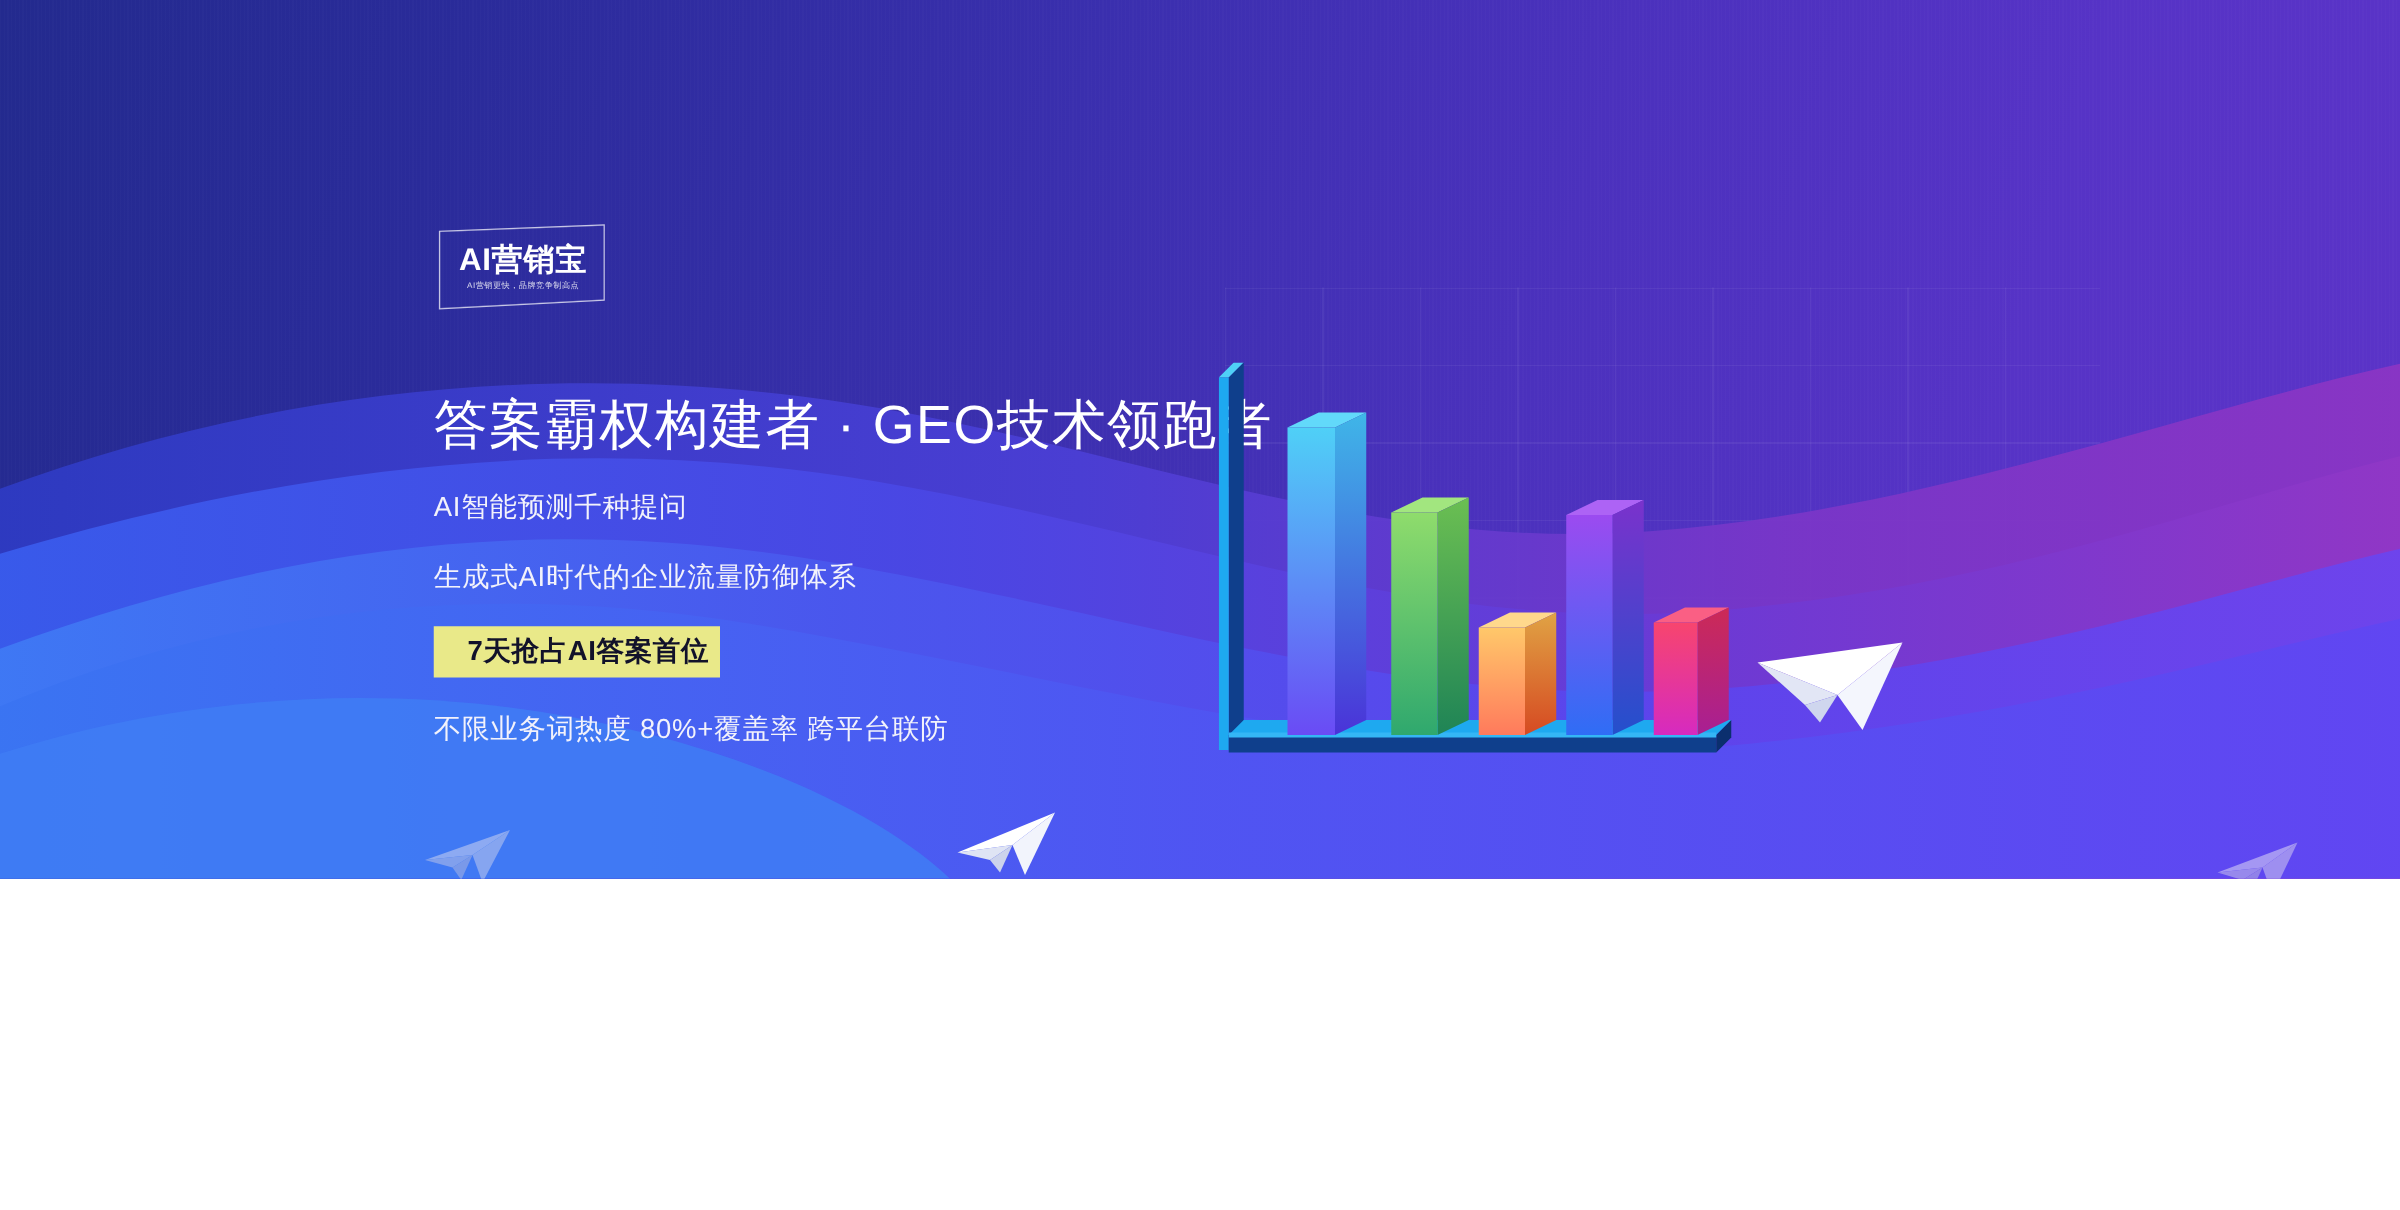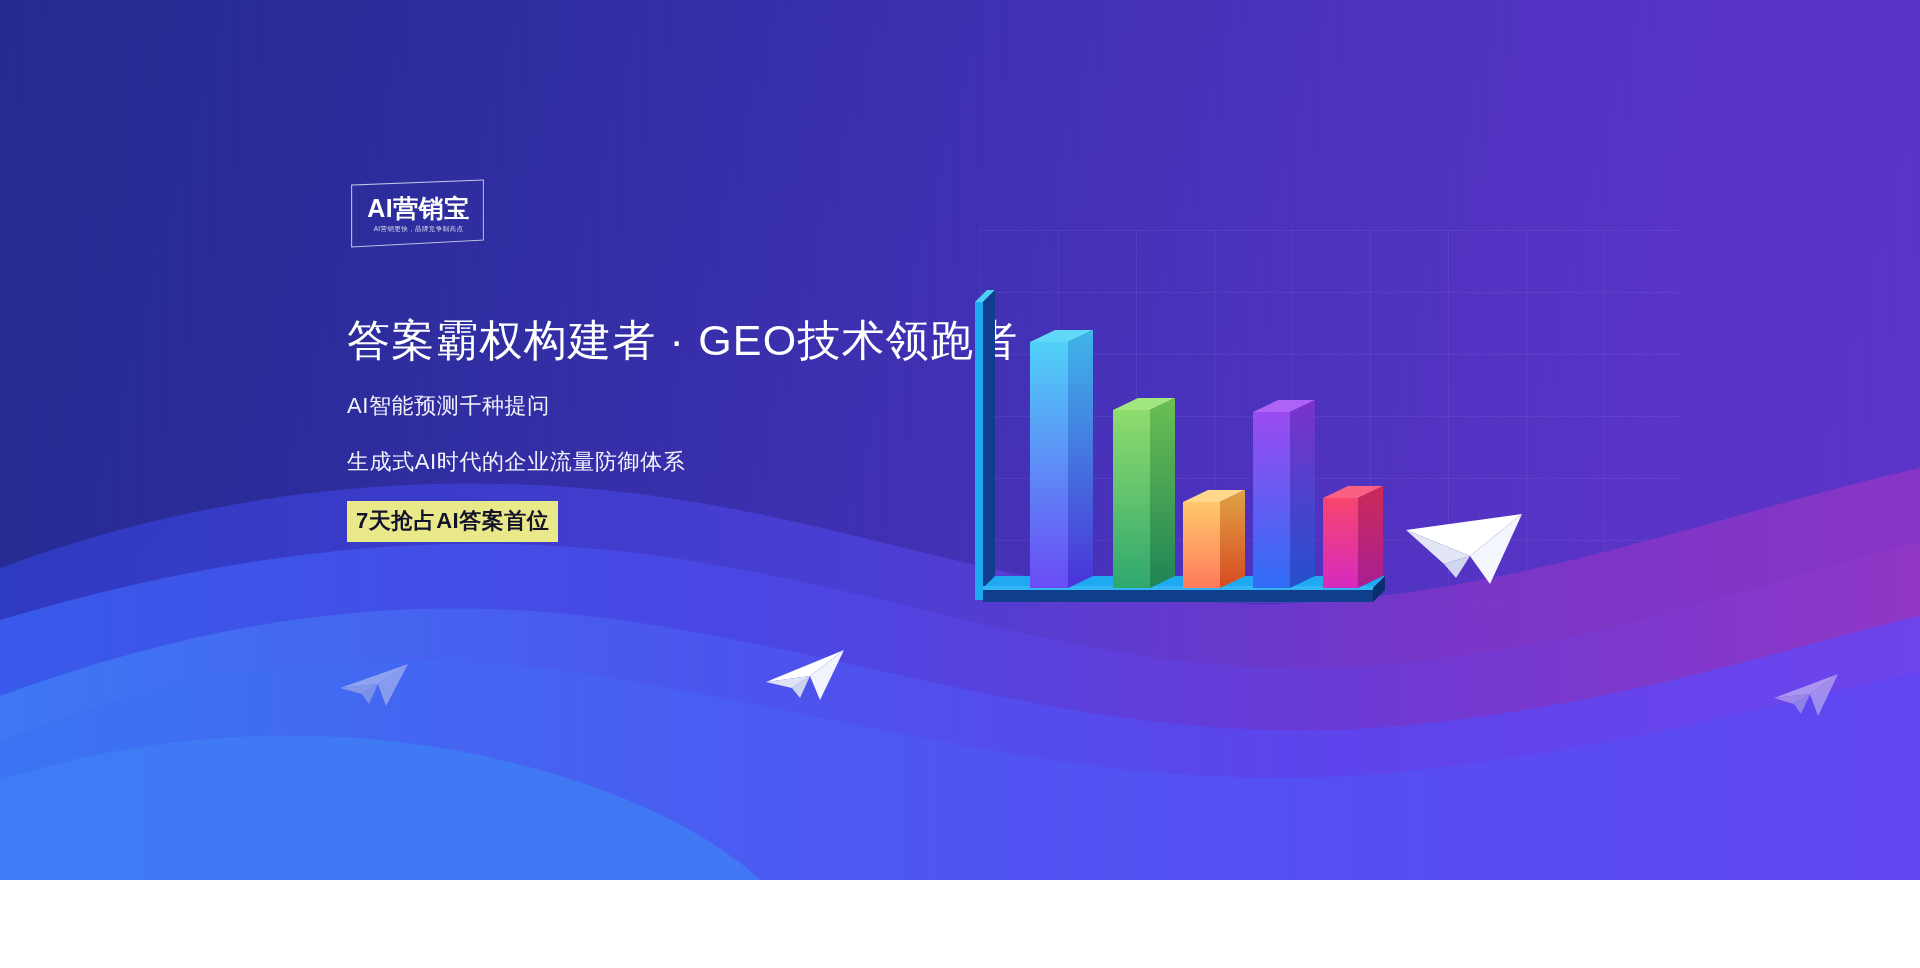--- a/index.html
+++ b/index.html
@@ -5,21 +5,21 @@
   * { margin:0; padding:0; box-sizing:border-box; }
 
   html, body {
     width:1920px; height:968px;
     overflow:hidden;
     font-family:"Liberation Sans", "DejaVu Sans", sans-serif;
   }
 
   #banner {
     position:relative;
-    width:1920px; height:880px;
+    width:1920px; height:703px;
     overflow:hidden;
     background: linear-gradient(105deg,
         #232a8e 0%,
         #2a2b9a 18%,
         #3a2fae 42%,
         #4b31bd 62%,
         #5633c6 80%,
         #5c33c8 100%);
   }
 
@@ -94,21 +94,21 @@
     white-space:nowrap;
   }
   .s1 { margin-top:26px; }
   .s2 { margin-top:26px; }
   .hl-row { margin-top:24px; }
   .hl {
     display:inline-block;
     background:#e9e989;
     color:#12122a;
     font-size:22px; font-weight:700; letter-spacing:.5px;
-    padding:5px 9px 6px 9px;
+    padding:5px 9px 6px 27px;
     white-space:nowrap;
   }
   .s4 { margin-top:26px; font-weight:500; }
 
   
   #chart { position:absolute; left:975px; top:290px; width:500px; height:370px; }
   #chart svg { display:block; }
 
   
   .plane { position:absolute; pointer-events:none; }
@@ -176,20 +176,21 @@
     <div class="slogan">AI营销更快，品牌竞争制高点</div>
   </div>
 
   <div id="copy">
     <div class="headline">答案霸权构建者 · GEO技术领跑者</div>
     <div class="sub s2">AI智能预测千种提问</div>
     <div class="sub s1">生成式AI时代的企业流量防御体系</div>
     <div class="hl-row">
       <span class="hl">7天抢占AI答案首位</span>
     </div>
+    <div class="sub s4">不限业务词热度 80%+覆盖率 跨平台联防</div>
   </div>
 
   <div id="chart">
     <svg width="500" height="370" viewBox="0 0 500 370">
       <defs>
         <linearGradient id="b1f" x1="0" y1="0" x2="0" y2="1">
           <stop offset="0%" stop-color="#4fd0f7"></stop>
             <stop offset="100%" stop-color="#6a4bf5"></stop>
         </linearGradient>
         <linearGradient id="b2f" x1="0" y1="0" x2="0" y2="1">

